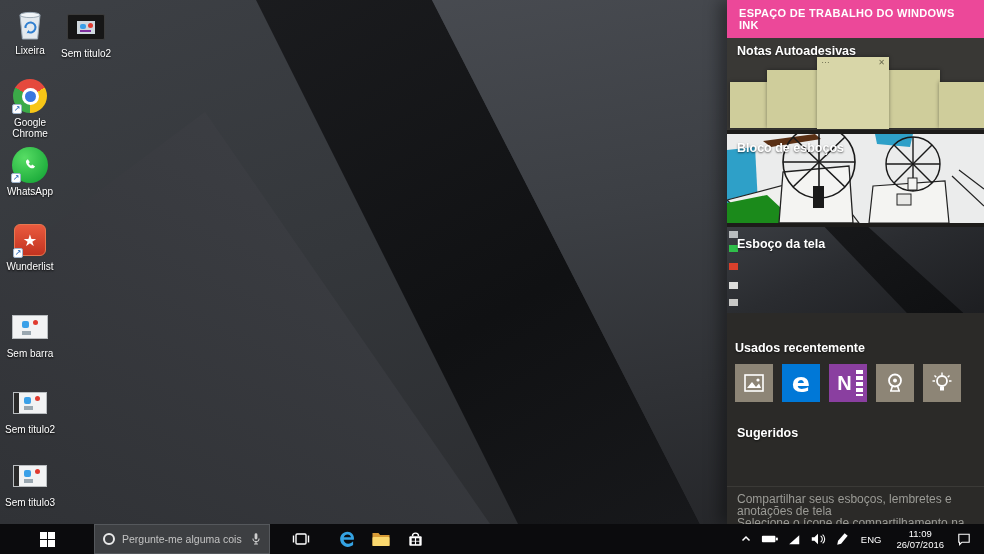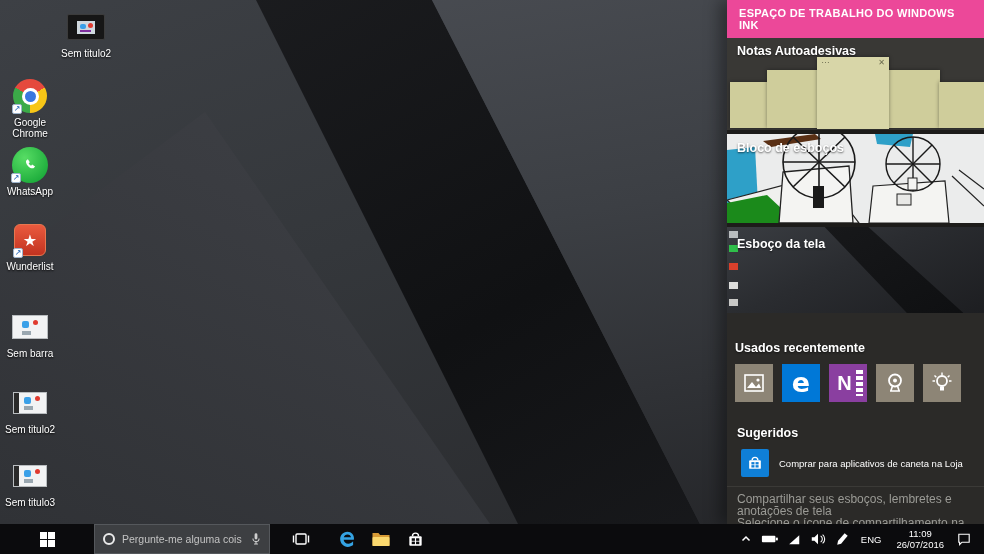--- a/index.html
+++ b/index.html
@@ -109,20 +109,31 @@
 <body>
 
 <div class="screen">
 
   <div class="desktop">
     <div class="wp wp-base"></div>
     <div class="wp wp-lowleft"></div>
     <div class="wp wp-band"></div>
     <div class="wp wp-right"></div>
 
+    <div class="dicon" style="left:0;top:5px">
+      <div class="glyph">
+        <svg width="34" height="36" viewBox="0 0 34 36">
+          <path d="M7 9 L27 9 L24.6 33 L9.4 33 Z" fill="#e3e9ee" stroke="#9eacb8" stroke-width="1"></path>
+          <ellipse cx="17" cy="9" rx="10" ry="2.6" fill="#f1f5f8" stroke="#9eacb8" stroke-width="1"></ellipse>
+          <path d="M12.5 22 a5 5 0 1 1 2.2 3.6" stroke="#2f7fd0" stroke-width="2" fill="none"></path>
+          <path d="M13.5 27.5 l2.6-1 -0.4-2.8 z" fill="#2f7fd0"></path>
+        </svg>
+      </div>
+      <div class="lbl">Lixeira</div>
+    </div>
 
     <div class="dicon" style="left:56px;top:8px">
       <div class="glyph">
         <div class="vid-ic">
             <div class="thumb">
           <i class="dot-b" style="left:3px;top:3px;width:6px;height:5px"></i>
           <i class="dot-r" style="left:11px;top:2px"></i>
           <i style="left:3px;top:9px;width:11px;height:2px;background:#7f2f9e"></i>
         </div>
           </div>
@@ -280,33 +291,20 @@
       <div class="tile taupe">
         <svg width="24" height="24" viewBox="0 0 24 24">
           <circle cx="12" cy="10" r="5" stroke="#fff" stroke-width="1.8" fill="none"></circle>
           <rect x="10" y="15.5" width="4" height="4" fill="#fff"></rect>
           <path d="M12 1.5 v2.5 M4.5 4.5 l1.8 1.8 M19.5 4.5 l-1.8 1.8 M2.5 10 h2.5 M19 10 h2.5" stroke="#fff" stroke-width="1.4"></path>
         </svg>
       </div>
     </div>
 
     <span class="sec-label lbl-sug">Sugeridos</span>
-    <div class="sug-row">
-      <div class="sug-tile">
-        <svg width="18" height="18" viewBox="0 0 20 20">
-          <path d="M6.8 7 a3.2 3.2 0 0 1 6.4 0" stroke="#fff" stroke-width="1.5" fill="none"></path>
-          <rect x="3.5" y="7" width="13" height="9.5" rx="1" fill="#fff"></rect>
-          <rect x="6" y="9" width="3.4" height="2.6" fill="#0f7fd7"></rect>
-            <rect x="10.6" y="9" width="3.4" height="2.6" fill="#0f7fd7"></rect>
-          <rect x="6" y="12.4" width="3.4" height="2.6" fill="#0f7fd7"></rect>
-            <rect x="10.6" y="12.4" width="3.4" height="2.6" fill="#0f7fd7"></rect>
-        </svg>
-      </div>
-      <span class="sug-text">Comprar para aplicativos de caneta na Loja</span>
-    </div>
 
     <div class="p-footer">
       <div>Compartilhar seus esboços, lembretes e anotações de tela</div>
       <div>Selecione o ícone de compartilhamento na barra de ferramentas.</div>
     </div>
   </div>
 
   <div class="taskbar">
     <div class="tb-btn start">
       <svg width="15" height="15" viewBox="0 0 18 18">

